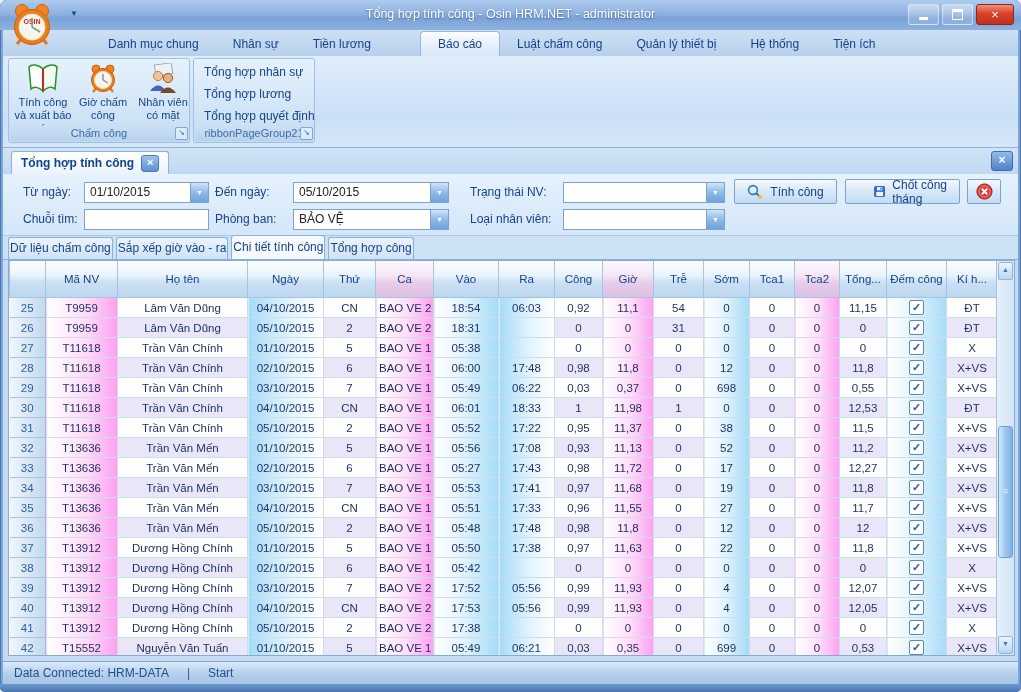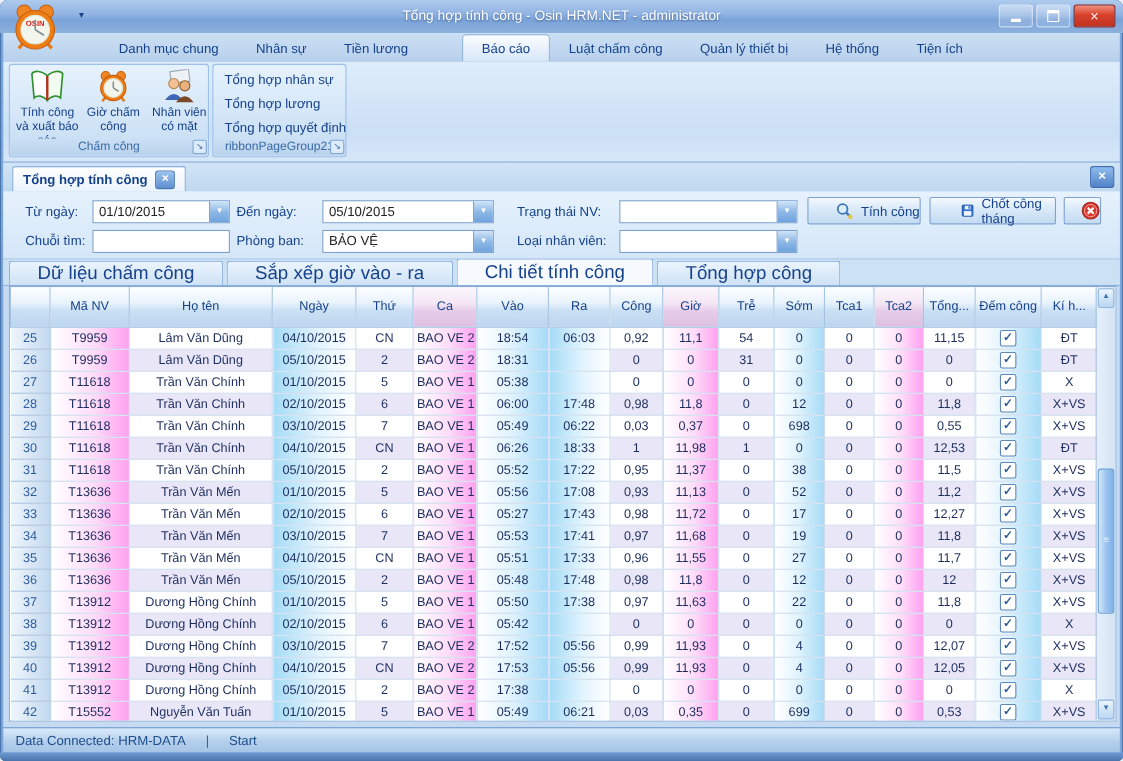--- a/index.html
+++ b/index.html
@@ -34,25 +34,25 @@
   .doctab{position:absolute;left:8px;top:3px;height:23px;background:linear-gradient(180deg,#ffffff,#eaf3fc);border:1px solid #8ab0dc;border-bottom:none;border-radius:3px 3px 0 0;display:flex;align-items:center;gap:7px;padding:0 9px;font-weight:bold;color:#15428b;box-sizing:border-box;}
   .sq-close{width:16px;height:15px;background:linear-gradient(180deg,#9cc3ee,#5d8fd0);border:1px solid #4a7ab8;border-radius:3px;color:#fff;font-size:11px;line-height:13px;text-align:center;font-weight:bold;}
   .panel-close{position:absolute;right:5px;top:3px;width:20px;height:18px;background:linear-gradient(180deg,#8fbcee,#5181c6);border:1px solid #3f6cae;border-radius:3px;color:#fff;font-size:12px;line-height:16px;text-align:center;font-weight:bold;}
   
   .filter{position:absolute;top:26px;left:0;right:0;height:62px;background:linear-gradient(180deg,#e6f2fd,#d4e6f8);border-bottom:1px solid #aac8e8;box-sizing:border-box;}
   .flabel{position:absolute;height:21px;line-height:21px;color:#15428b;font-size:12px;white-space:nowrap;}
   .combo,.tinput{position:absolute;height:21px;background:#fff;border:1px solid #7da2ce;box-sizing:border-box;}
   .combo .val{position:absolute;left:5px;right:20px;top:0;line-height:19px;font-size:12px;color:#222;white-space:nowrap;overflow:hidden;}
   .cbtn{position:absolute;right:0;top:0;bottom:0;width:17px;background:linear-gradient(180deg,#cfe4f8,#8fb9e6 50%,#6ea3dd);border-left:1px solid #7da2ce;color:#fff;font-size:7px;display:flex;align-items:center;justify-content:center;}
   .tinput input{position:absolute;inset:0;border:none;outline:none;font:12px "Liberation Sans",sans-serif;padding:0 4px;background:transparent;width:100%;box-sizing:border-box;}
-  .fbtn{position:absolute;height:25px;top:5px;background:linear-gradient(180deg,#f4f9fe,#d9e9f8 45%,#c3dbf2);border:1px solid #7da2ce;border-radius:2px;display:flex;align-items:center;justify-content:flex-end;gap:7px;color:#15428b;font-size:12px;box-sizing:border-box;}
+  .fbtn{position:absolute;height:25px;top:5px;background:linear-gradient(180deg,#f4f9fe,#d9e9f8 45%,#c3dbf2);border:1px solid #7da2ce;border-radius:2px;display:flex;align-items:center;justify-content:center;gap:7px;color:#15428b;font-size:12px;box-sizing:border-box;}
   .redx{width:17px;height:17px;}
   
   .subtabs{position:absolute;top:88px;left:0;right:0;height:24px;background:#cde1f4;display:flex;align-items:flex-end;padding-left:5px;gap:3px;border-bottom:1px solid #8ab0dc;box-sizing:border-box;}
-  .stab{padding:0 25px;line-height:21px;height:21px;border:1px solid #8ab0dc;border-bottom:none;border-radius:3px 3px 0 0;background:linear-gradient(180deg,#ebf4fd,#cfe2f5);color:#15428b;font-size:17px;white-space:nowrap;}
+  .stab{padding:0 1px;line-height:21px;height:21px;border:1px solid #8ab0dc;border-bottom:none;border-radius:3px 3px 0 0;background:linear-gradient(180deg,#ebf4fd,#cfe2f5);color:#15428b;font-size:12px;white-space:nowrap;}
   .stab.active{background:#f6fafe;height:23px;line-height:23px;position:relative;z-index:2;}
   
   .gridwrap{position:absolute;top:112px;left:5px;width:1007px;height:396px;background:#fff;border:1px solid #86abd5;box-sizing:border-box;overflow:hidden;}
   table.grid{border-collapse:collapse;table-layout:fixed;width:988px;font-size:11.5px;}
   .grid th{height:36px;background:linear-gradient(180deg,#fdfeff,#e8f3fc 40%,#c9dff3 60%,#bdd7ef);border:1px solid #a5c3e3;border-top:none;color:#15428b;font-weight:normal;padding:0 2px;white-space:nowrap;overflow:hidden;}
   .grid th.pinkh{background:linear-gradient(180deg,#fdf8fd,#f5e6f5 40%,#e7cdea 60%,#ddc0e2);}
   .grid td{height:20px;border-right:1px solid #cfdcee;border-bottom:1px solid #cfdcee;padding:0 3px;color:#1c2d5e;white-space:nowrap;overflow:hidden;text-align:center;box-sizing:border-box;}
   td.c-num{background:linear-gradient(90deg,#eff6fc,#c3d9ef);color:#2d5d9e;border-right:1px solid #9ebddd!important;border-bottom:1px solid #aac4e0!important;}
   td.c-pink{background:linear-gradient(90deg,#ffffff 0%,#ffdcf9 55%,#ff9ff0 100%);}
   td.c-bluel{background:linear-gradient(90deg,#a5dbf7 0%,#e2f4fd 55%,#ffffff 100%);}
@@ -386,21 +386,21 @@
               <td class="c-bluer"><span class="cbx">✓</span></td>
               <td class="c-plain">X+VS</td>
             </tr>
             <tr class="alt">
               <td class="c-num">30</td>
               <td class="c-pink ta-l">T11618</td>
               <td class="c-plain ta-l">Trần Văn Chính</td>
               <td class="c-bluel">04/10/2015</td>
               <td class="c-plain">CN</td>
               <td class="c-pink">BAO VE 1</td>
-              <td class="c-bluer">06:26</td>
+              <td class="c-bluer">06:01</td>
               <td class="c-bluel">18:33</td>
               <td class="c-plain">1</td>
               <td class="c-pink">11,98</td>
               <td class="c-plain">1</td>
               <td class="c-bluer">0</td>
               <td class="c-plain">0</td>
               <td class="c-pink">0</td>
               <td class="c-plain">12,53</td>
               <td class="c-bluer"><span class="cbx">✓</span></td>
               <td class="c-plain">ĐT</td>

